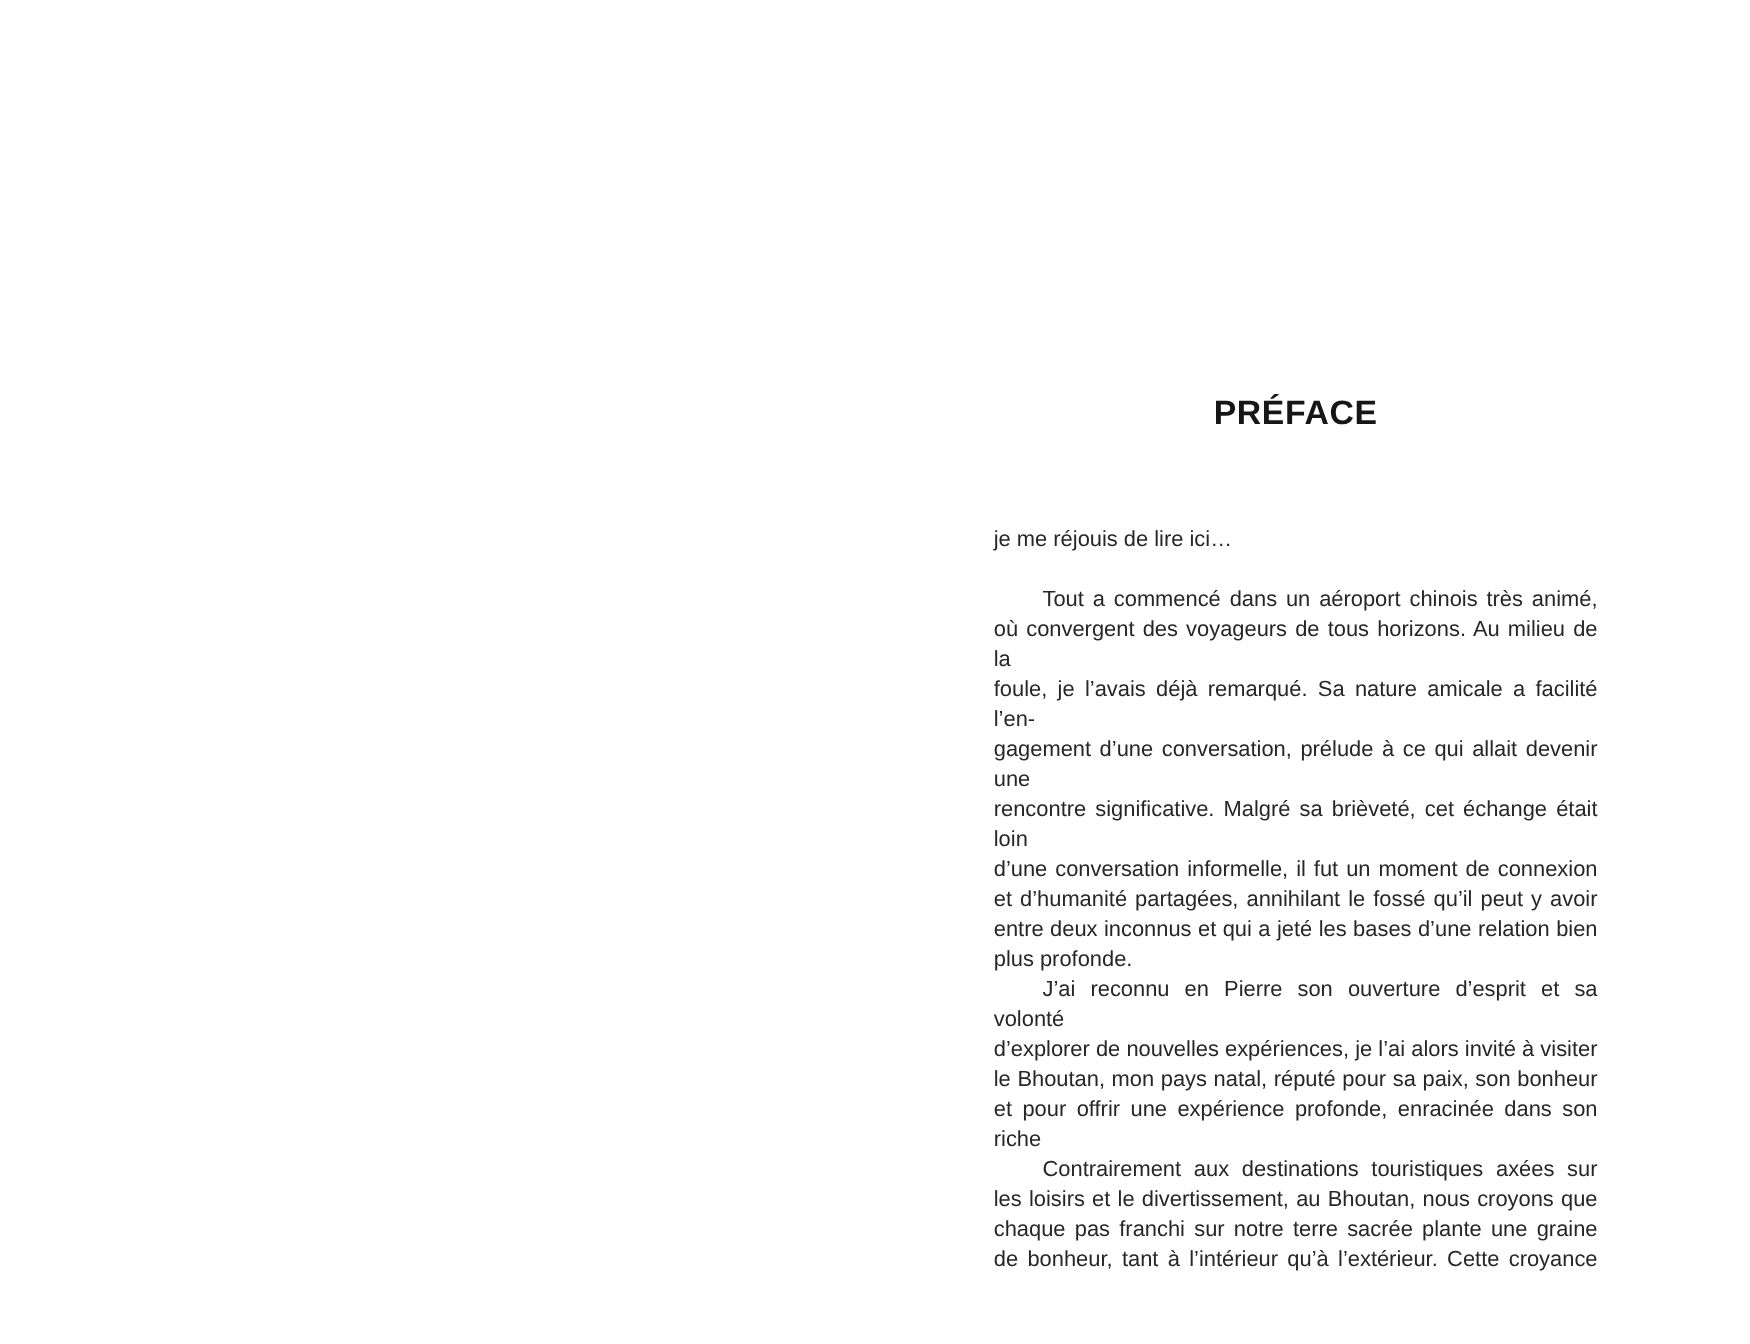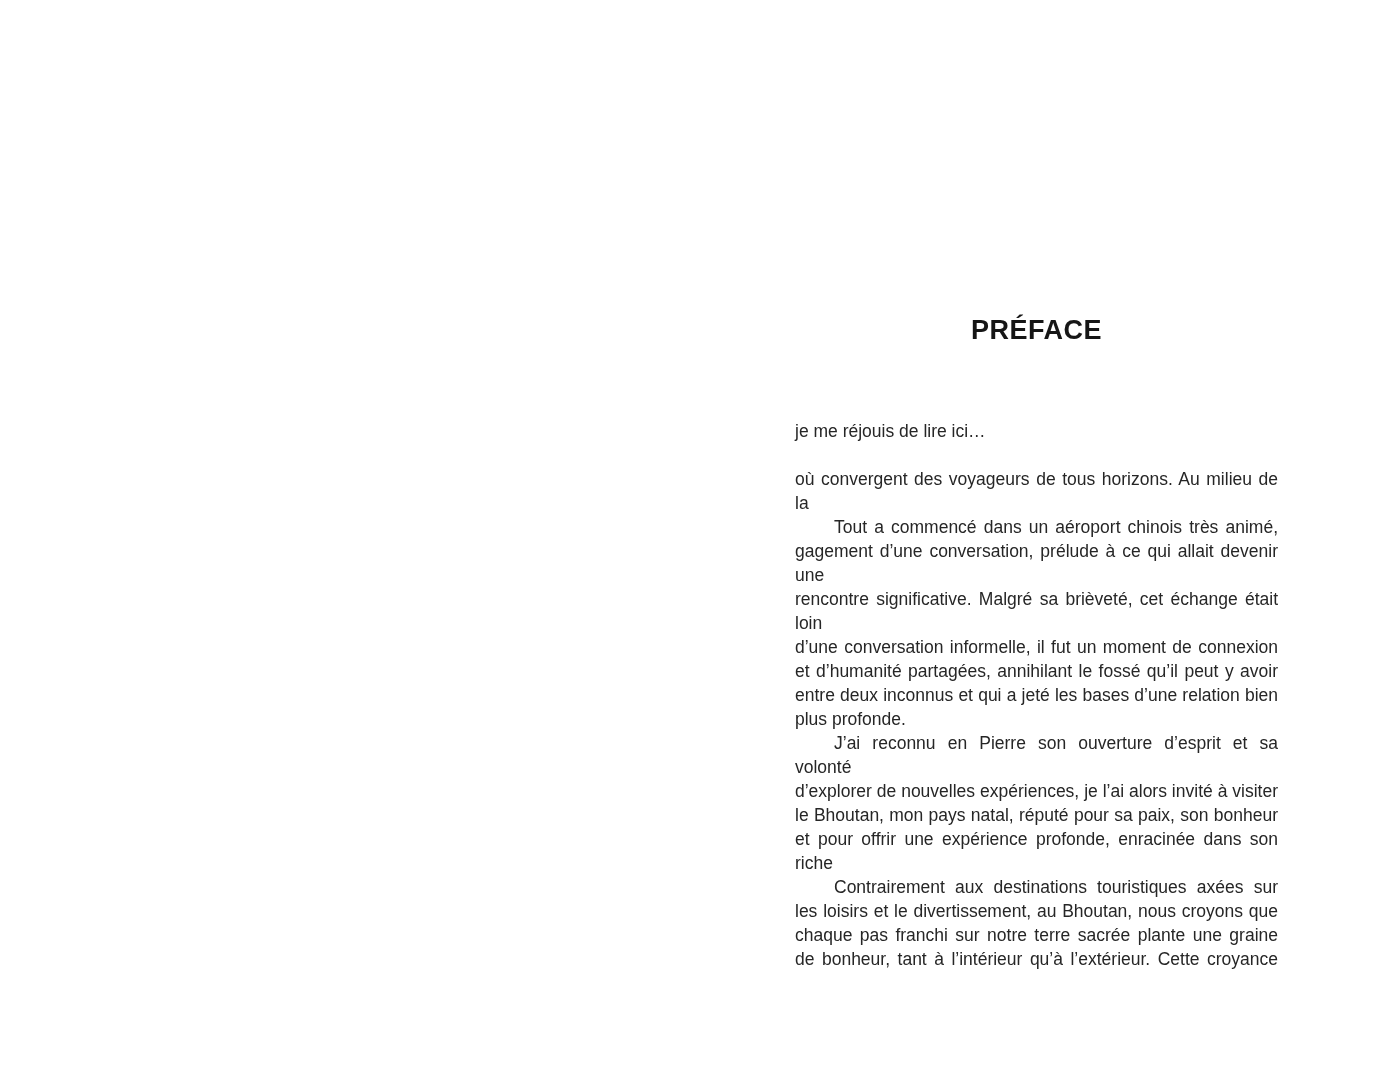--- a/index.html
+++ b/index.html
@@ -75,22 +75,23 @@
   <div class="page-left"></div>
   <div class="page-right"></div>
 
   <h1 class="chapter-title">PRÉFACE</h1>
 
   <div class="body-text">
       <div class="para">
         <div class="line">je me réjouis de lire ici…</div>
       </div>
       <div class="para gap">
+        <div class="line first just">Tout a commencé dans un aéroport chinois très animé,</div>
         <div class="line just">où convergent des voyageurs de tous horizons. Au milieu de la</div>
-        <div class="line first just">Tout a commencé dans un aéroport chinois très animé,</div>
+        <div class="line just">foule, je l’avais déjà remarqué. Sa nature amicale a facilité l’en-</div>
         <div class="line just">gagement d’une conversation, prélude à ce qui allait devenir une</div>
         <div class="line just">rencontre significative. Malgré sa brièveté, cet échange était loin</div>
         <div class="line just">d’une conversation informelle, il fut un moment de connexion</div>
         <div class="line just">et d’humanité partagées, annihilant le fossé qu’il peut y avoir</div>
         <div class="line just">entre deux inconnus et qui a jeté les bases d’une relation bien</div>
         <div class="line">plus profonde.</div>
       </div>
       <div class="para">
         <div class="line first just">J’ai reconnu en Pierre son ouverture d’esprit et sa volonté</div>
         <div class="line just">d’explorer de nouvelles expériences, je l’ai alors invité à visiter</div>

